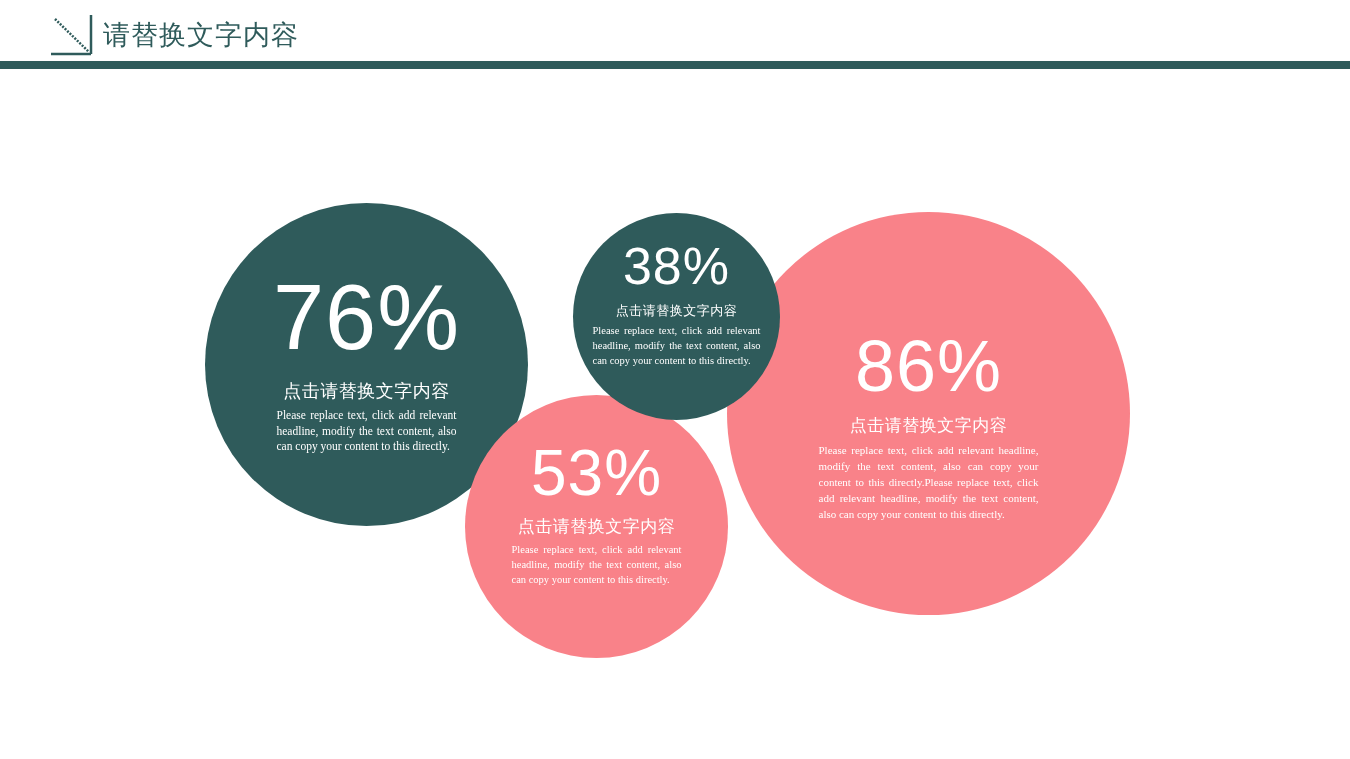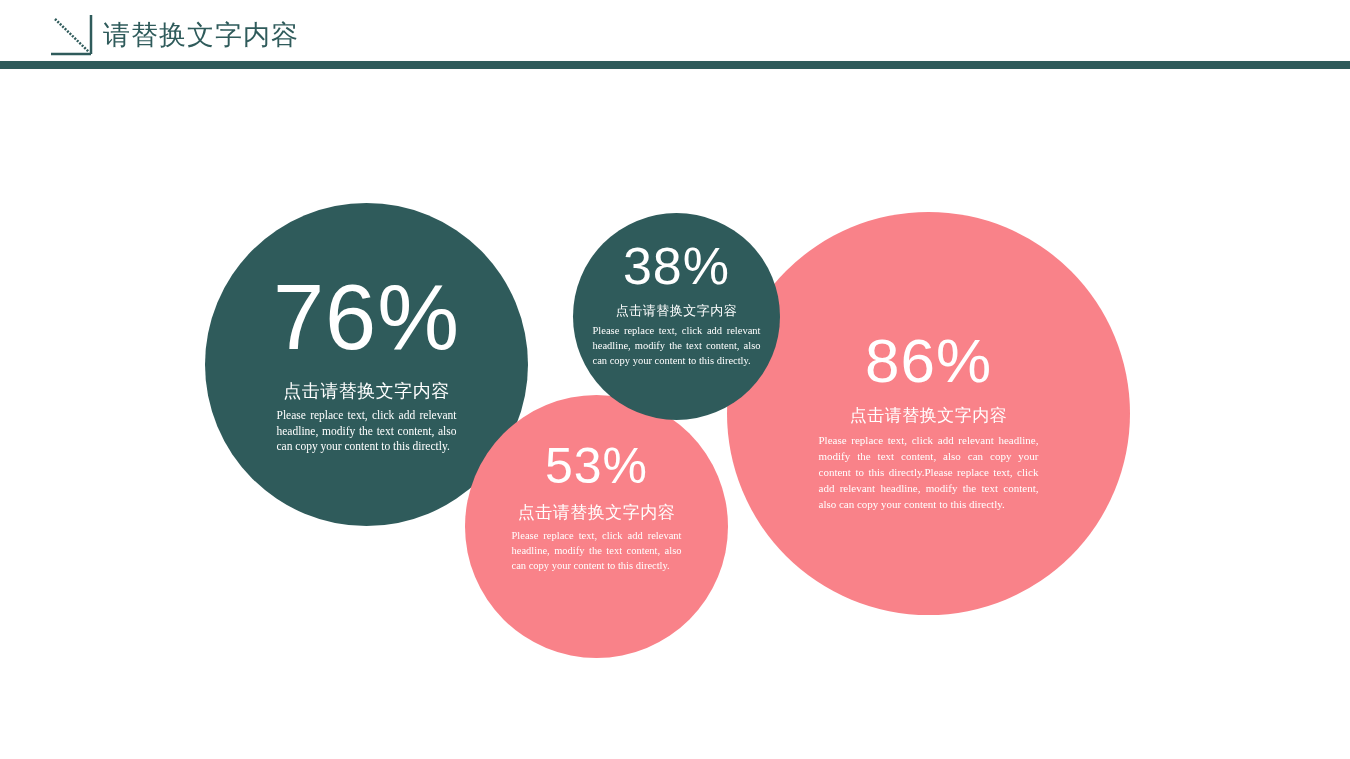--- a/index.html
+++ b/index.html
@@ -131,37 +131,37 @@
     margin-top: 3px;
   }
 
   
   #bubble-53 {
     left: 465px; top: 326px;
     width: 263px; height: 263px;
     z-index: 3;
   }
   #bubble-53 .bubble-inner { padding-top: 46px; }
-  #bubble-53 .pct { font-size: 50px; }
+  #bubble-53 .pct { font-size: 64px; }
   #bubble-53 .sub-cn { font-size: 17px; margin-top: 10px; }
   #bubble-53 .body-en {
     font-size: 10.5px;
     line-height: 15px;
     width: 170px;
     margin-top: 4px;
   }
 
   
   #bubble-86 {
     left: 727px; top: 143px;
     width: 403px; height: 403px;
     z-index: 1;
   }
   #bubble-86 .bubble-inner { padding-top: 118px; }
-  #bubble-86 .pct { font-size: 62px; }
+  #bubble-86 .pct { font-size: 72px; }
   #bubble-86 .sub-cn { font-size: 17px; margin-top: 12px; }
   #bubble-86 .body-en {
     font-size: 11px;
     line-height: 16px;
     width: 220px;
     margin-top: 5px;
   }
 </style>
 </head>
 <body>

